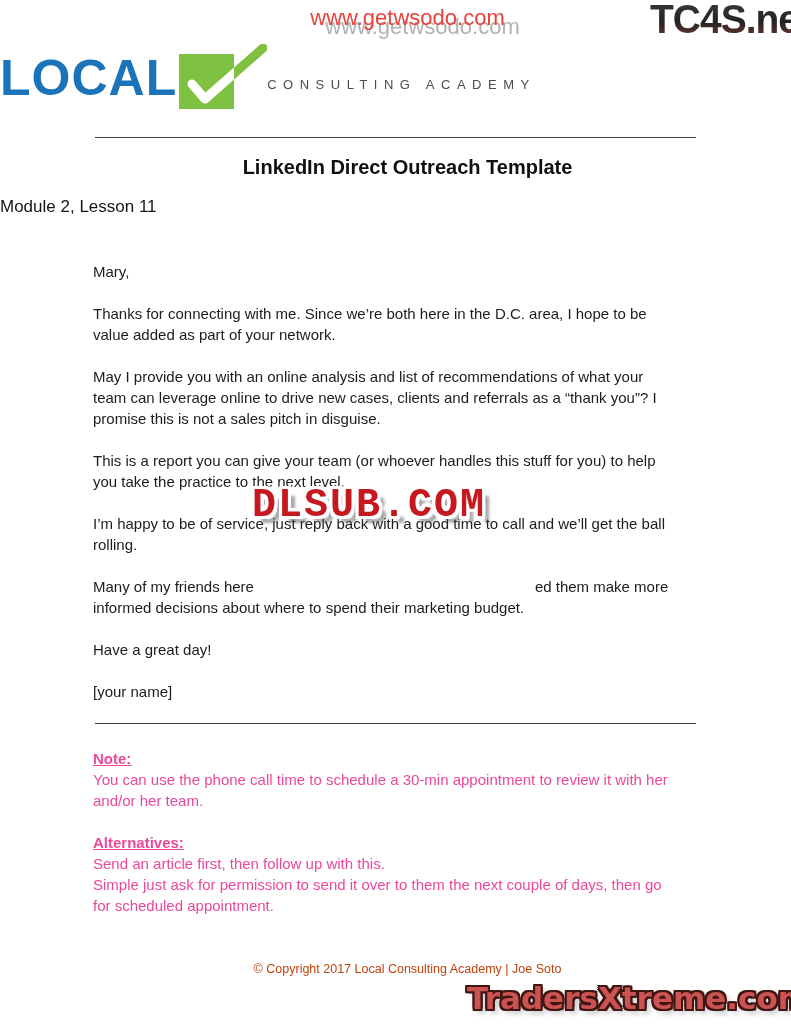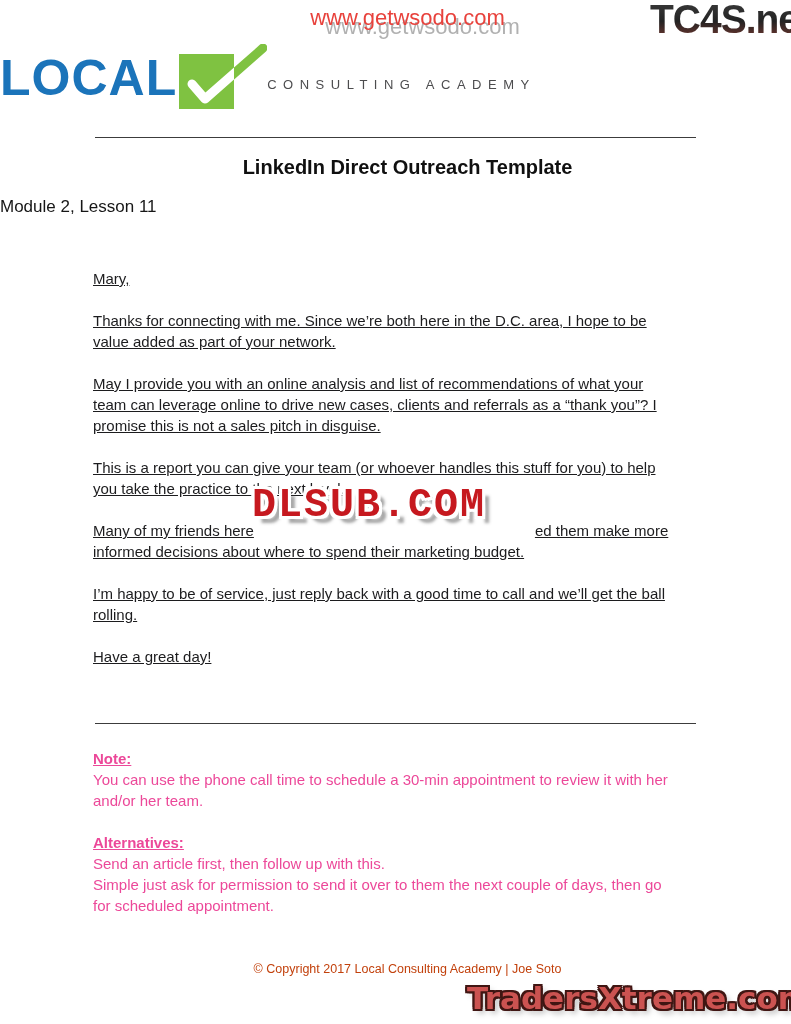--- a/index.html
+++ b/index.html
@@ -32,21 +32,21 @@
   .rule { position:absolute; left:95px; width:601px; height:1px; background:#3c3c3c; }
   .rule-1 { top:137px; }
   .rule-2 { top:723px; }
 
   
   .doc-title    { position:absolute; top:156px; left:0; right:0; text-align:center; font-size:20px; font-weight:bold; color:#101010; }
   .doc-subtitle { position:absolute; top:197px; left:0; right:0; text-align:left; font-size:17px; color:#161616; }
 
   
   .body-text { position:absolute; left:93px; top:252px; width:616px; font-size:15px; line-height:21px; color:#1c1c1e; }
-  .body-text p { margin:16px 0 21px 0; white-space:pre-line;text-decoration:underline; }
+  .body-text p { margin:9px 0 21px 0; white-space:pre-line; }
   .wm-gap { display:inline-block; width:281px; height:1px; }
   .obscured-line2 { display:block; }
 
   
   .dlsub {
     position:absolute; left:252px; top:483px;
     font-family:Liberation Mono, monospace; font-weight:900; font-size:40px; letter-spacing:2px;
     color:#c6191f; white-space:nowrap; transform:scaleY(1.0);
     text-shadow:
       -3px -3px 0 #fff, 3px -3px 0 #fff, -3px 3px 0 #fff, 3px 3px 0 #fff,
@@ -110,24 +110,25 @@
 
   <div class="body-text">
     <p>Mary,</p>
     <p>Thanks for connecting with me. Since we’re both here in the D.C. area, I hope to be
 value added as part of your network.</p>
     <p>May I provide you with an online analysis and list of recommendations of what your
 team can leverage online to drive new cases, clients and referrals as a “thank you”? I
 promise this is not a sales pitch in disguise.</p>
     <p>This is a report you can give your team (or whoever handles this stuff for you) to help
 you take the practice to the next level.</p>
-    <p><span>Many of my friends here</span><span class="wm-gap"></span><span>ed them make more</span><span class="obscured-line2">informed decisions about where to spend their marketing budget.</span></p>
     <p>I’m happy to be of service, just reply back with a good time to call and we’ll get the ball
 rolling.</p>
+    <p><span>Many of my friends here</span><span class="wm-gap"></span><span>ed them make more</span><span class="obscured-line2">informed decisions about where to spend their marketing budget.</span></p>
     <p>Have a great day!</p>
+    <p>[your name]</p>
   </div>
 
   <div class="dlsub">DLSUB.COM</div>
 
   <div class="notes">
     <p class="nh">Note:</p>
     <p>You can use the phone call time to schedule a 30-min appointment to review it with her
 and/or her team.</p>
     <p class="nh">Alternatives:</p>
     <p>Send an article first, then follow up with this.

